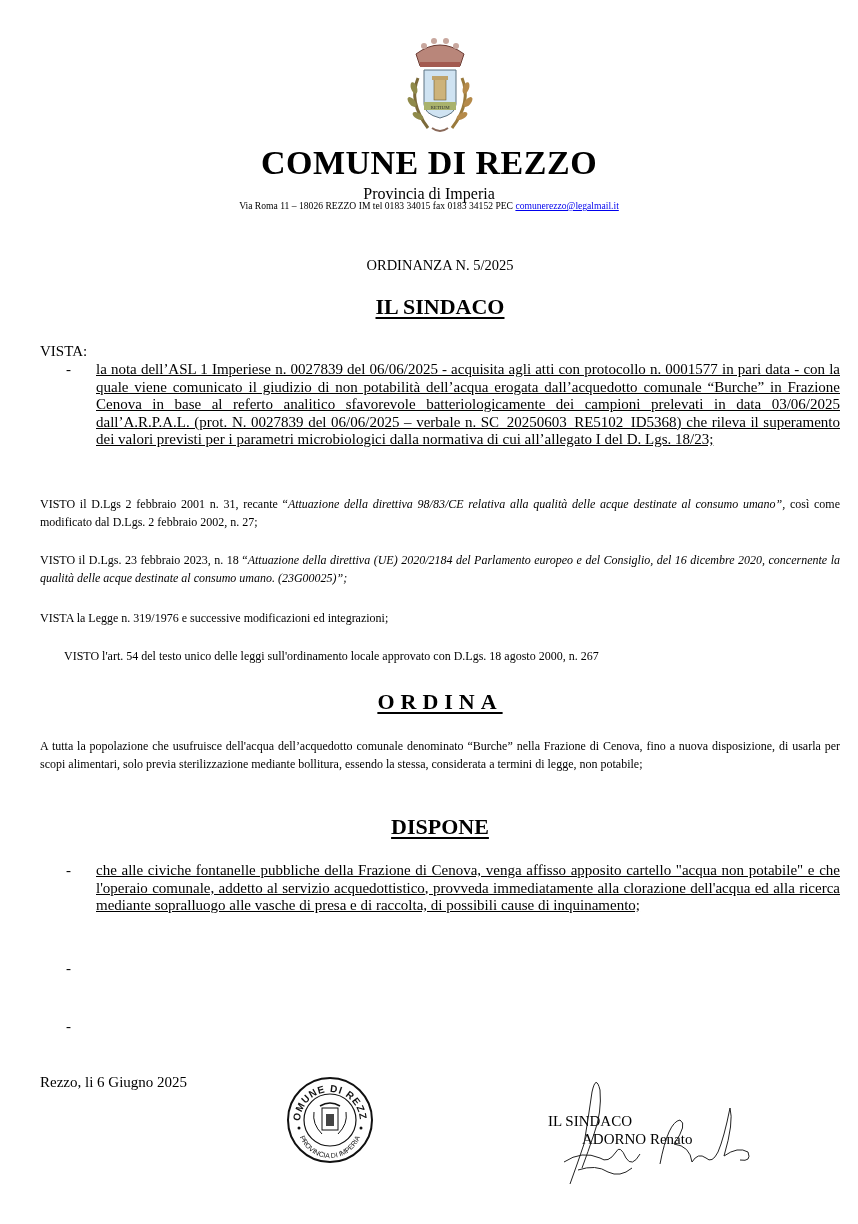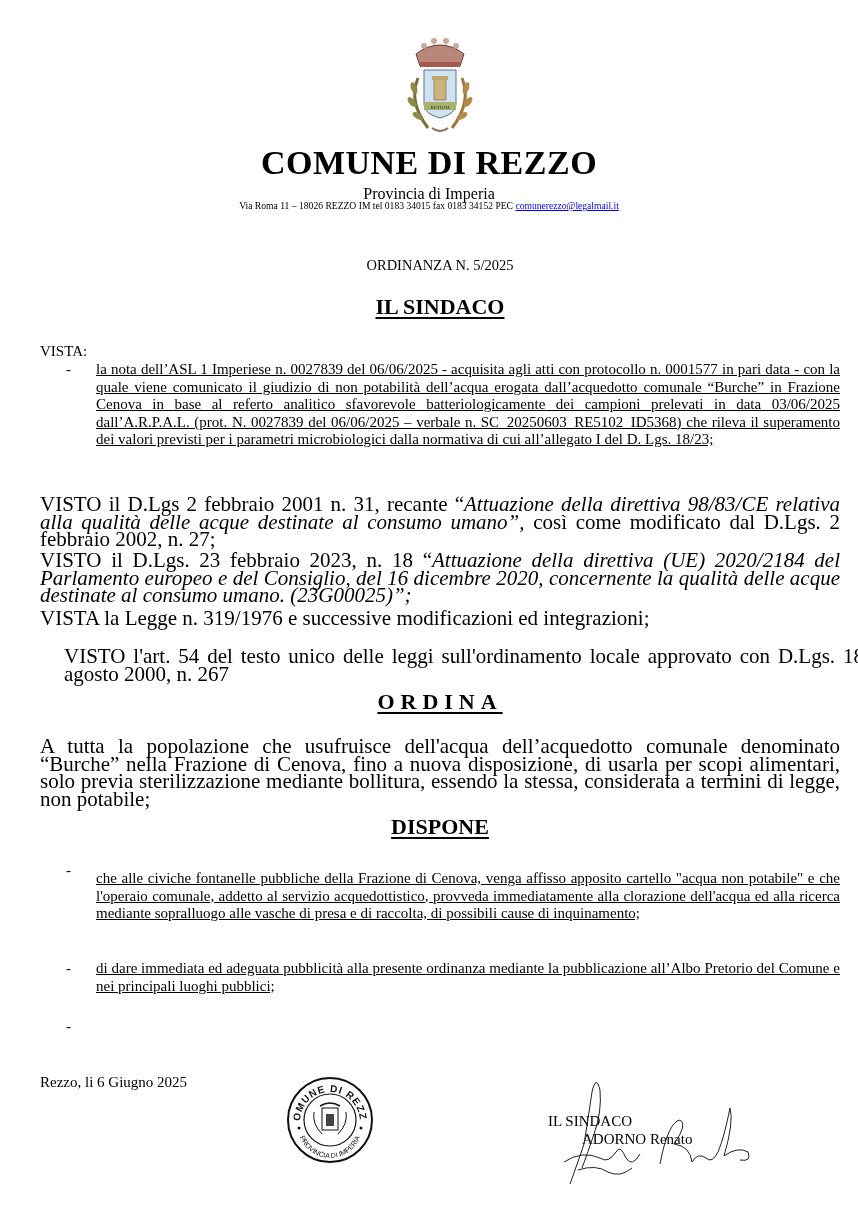--- a/index.html
+++ b/index.html
@@ -13,21 +13,21 @@
   .title { left: 0; width: 858px; top: 142px; text-align: center; font-weight: bold; font-size: 34px; letter-spacing: 0.5px; line-height: 42px; }
   .province { left: 0; width: 858px; top: 185px; text-align: center; font-size: 16px; line-height: 18px; }
   .address { left: 0; width: 858px; top: 200px; text-align: center; font-size: 9.6px; line-height: 12px; }
   .address a { color: #0000ee; text-decoration: underline; }
   .ordinanza { left: 0; width: 880px; top: 256px; text-align: center; font-size: 14.5px; line-height: 18px; }
   .heading { left: 0; width: 880px; text-align: center; font-weight: bold; font-size: 22px; line-height: 26px; }
   .heading span { text-decoration: underline; text-decoration-thickness: 2px; text-underline-offset: 3px; }
   .h-sindaco { top: 294px; }
   .h-ordina { top: 689px; letter-spacing: 6px; }
   .h-dispone { top: 814px; }
-  .para { left: 40px; width: 800px; font-size: 21px; line-height: 17.5px; text-align: justify; }
+  .para { left: 40px; width: 800px; font-size: 12px; line-height: 17.5px; text-align: justify; }
   .vista-label { left: 40px; top: 343px; font-size: 15px; line-height: 17.5px; text-align: right; }
   .bullet-dash { position: absolute; left: 66px; font-size: 15px; line-height: 17.5px; }
   .bullet-text { position: absolute; left: 96px; width: 744px; font-size: 15px; line-height: 17.5px; text-align: justify; text-decoration: underline; }
   .date { left: 40px; top: 1073px; font-size: 15px; line-height: 18px; }
   .stamp { left: 286px; top: 1076px; width: 88px; height: 88px; }
   .sign-title { left: 548px; top: 1112px; font-size: 15px; line-height: 18px; }
   .sign-name { left: 582px; top: 1130px; font-size: 15px; line-height: 18px; }
   .signature { left: 548px; top: 1072px; width: 210px; height: 115px; }
   i { font-style: italic; }
 </style>
@@ -94,25 +94,24 @@
   <span>VISTO l'art. 54 del testo unico delle leggi sull'ordinamento locale approvato con D.Lgs. 18 agosto 2000, n. 267</span>
 </div>
 
 <div class="abs heading h-ordina"><span>ORDINA</span></div>
 <div class="abs para" style="top:738px;">A tutta la popolazione che usufruisce dell'acqua dell’acquedotto comunale denominato “Burche” nella Frazione di Cenova, fino a nuova disposizione, di usarla per scopi alimentari, solo previa sterilizzazione mediante bollitura, essendo la stessa, considerata a termini di legge, non potabile;</div>
 
 <div class="abs heading h-dispone"><span>DISPONE</span></div>
 
 <div class="abs" style="left:0;top:862px;width:858px;height:72px;">
   <span class="bullet-dash" style="top:0;">-</span>
-  <div class="bullet-text" style="top:8px;">che alle civiche fontanelle pubbliche della Frazione di Cenova, venga affisso apposito cartello "acqua non potabile" e che l'operaio comunale, addetto al servizio acquedottistico, provveda immediatamente alla clorazione dell'acqua ed alla ricerca mediante sopralluogo alle vasche di presa e di raccolta, di possibili cause di inquinamento;</div>
+  <div class="bullet-text" style="top:0;">che alle civiche fontanelle pubbliche della Frazione di Cenova, venga affisso apposito cartello "acqua non potabile" e che l'operaio comunale, addetto al servizio acquedottistico, provveda immediatamente alla clorazione dell'acqua ed alla ricerca mediante sopralluogo alle vasche di presa e di raccolta, di possibili cause di inquinamento;</div>
 </div>
 <div class="abs" style="left:0;top:960px;width:858px;height:36px;">
   <span class="bullet-dash" style="top:0;">-</span>
-  <div class="bullet-text" style="top:0;">di dare immediata ed adeguata pubblicità alla presente ordinanza mediante la pubblicazione all’Albo Pretorio del Comune e nei principali luoghi pubblici;</div>
 </div>
 <div class="abs" style="left:0;top:1018px;width:858px;height:36px;">
   <span class="bullet-dash" style="top:0;">-</span>
 </div>
 
 <div class="abs date">Rezzo, li 6 Giugno 2025</div>
 
 <svg class="abs stamp" viewBox="0 0 88 88">
   <defs>
     <path id="stampTop" d="M14 46 A30 30 0 0 1 74 46"></path>

